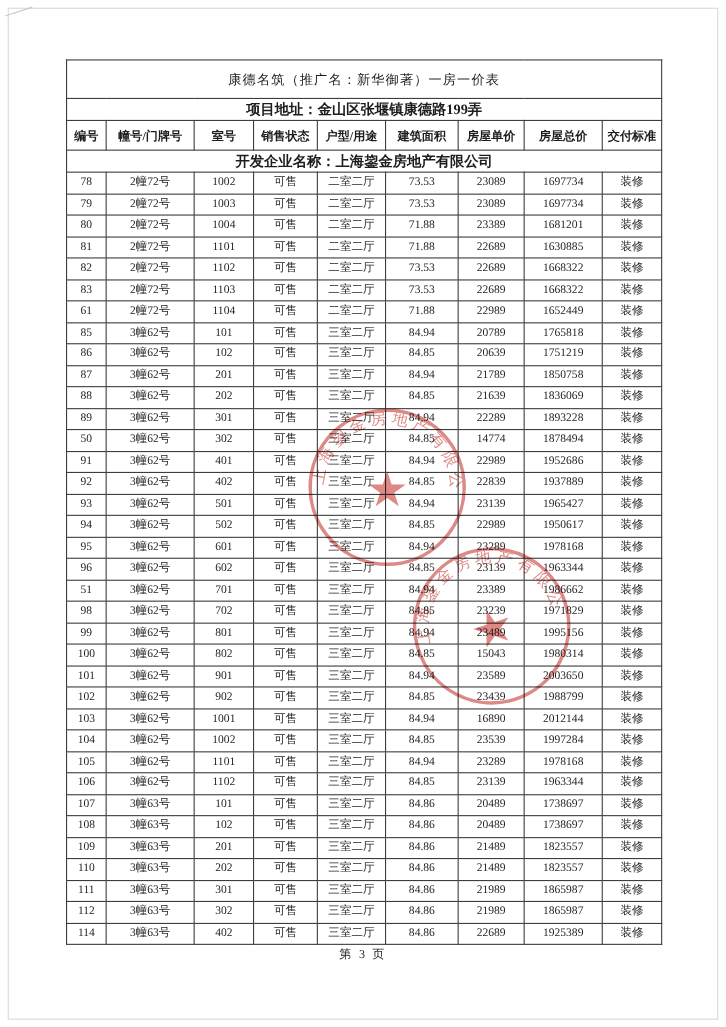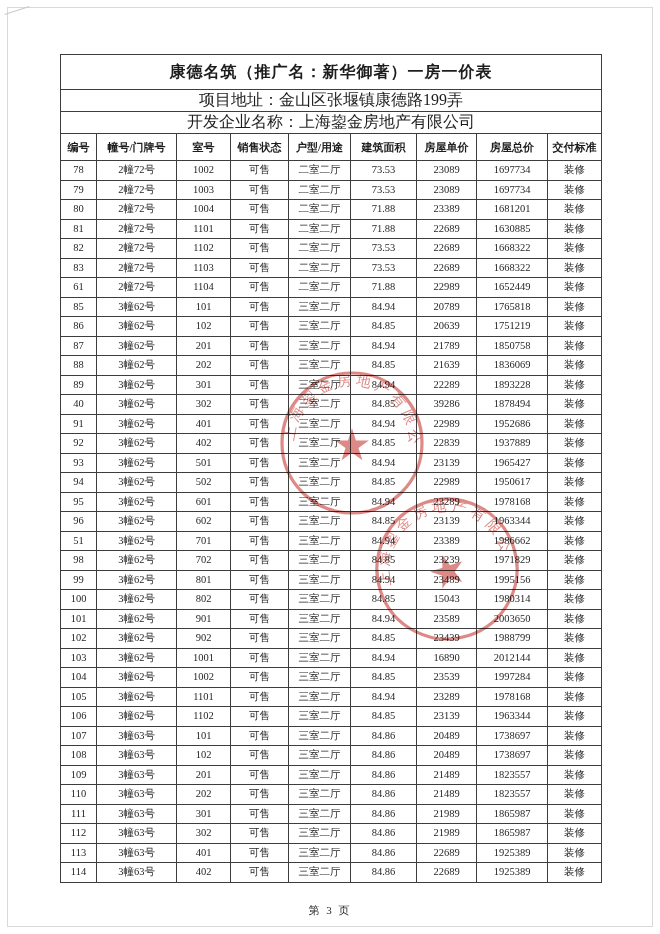--- a/index.html
+++ b/index.html
@@ -28,36 +28,36 @@
   }
   th,td{
     border:1px solid #3d3d3d;
     text-align:center;
     vertical-align:middle;
     padding:0;
     overflow:hidden;
     white-space:nowrap;
   }
   .title-cell{
-    font-size:16px;font-weight:bold;height:34px;letter-spacing:1px;
+    font-size:12px;font-weight:normal;height:34px;letter-spacing:1px;
   }
   .info-cell{
-    font-size:16px;height:19px;font-weight:normal;
+    font-size:13px;height:19px;font-weight:bold;
   }
   .col-head{
     font-size:11px;font-weight:bold;height:26px;
   }
   tbody td{
     font-size:10.5px;height:18.5px;line-height:18.5px;color:#262626;
   }
   col.w1{width:36px}  col.w2{width:80px}  col.w3{width:54px}
   col.w4{width:58px}  col.w5{width:62px}  col.w6{width:66px}
   col.w7{width:60px}  col.w8{width:71px}  col.w9{width:54px}
   .footer{
-    position:absolute;left:0;right:0;top:903px;
+    position:absolute;left:0;right:0;top:860px;
     text-align:center;font-size:11px;color:#2a2a2a;letter-spacing:2px;
   }
   .stamp{
     position:absolute;width:150px;height:150px;
     mix-blend-mode:multiply;opacity:0.62;
     pointer-events:none;
   }
   .stamp-1{left:277px;top:368px;}
   .stamp-2{left:372px;top:494px;transform:rotate(-18deg);}
   .seal-ring{fill:none;stroke:#c8423c;stroke-width:3.2;}
@@ -84,33 +84,33 @@
         <col class="w9">
     </colgroup>
     <thead>
       <tr>
         <th class="title-cell" colspan="9">康德名筑（推广名：新华御著）一房一价表</th>
       </tr>
       <tr>
         <th class="info-cell" colspan="9">项目地址：金山区张堰镇康德路199弄</th>
       </tr>
       <tr>
-        <th class="info-cell" colspan="9">开发企业名称：上海鋆金房地产有限公司</th>
-      </tr>
-      <tr>
           <th class="col-head">编号</th>
           <th class="col-head">幢号/门牌号</th>
           <th class="col-head">室号</th>
           <th class="col-head">销售状态</th>
           <th class="col-head">户型/用途</th>
           <th class="col-head">建筑面积</th>
           <th class="col-head">房屋单价</th>
           <th class="col-head">房屋总价</th>
           <th class="col-head">交付标准</th>
         </tr>
+      <tr>
+        <th class="info-cell" colspan="9">开发企业名称：上海鋆金房地产有限公司</th>
+      </tr>
     </thead>
     <tbody>
         <tr>
           <td>78</td>
           <td>2幢72号</td>
           <td>1002</td>
           <td>可售</td>
           <td>二室二厅</td>
           <td>73.53</td>
           <td>23089</td>
@@ -232,27 +232,27 @@
           <td>3幢62号</td>
           <td>301</td>
           <td>可售</td>
           <td>三室二厅</td>
           <td>84.94</td>
           <td>22289</td>
           <td>1893228</td>
           <td>装修</td>
         </tr>
         <tr>
-          <td>40</td>
+          <td>50</td>
           <td>3幢62号</td>
           <td>302</td>
           <td>可售</td>
           <td>三室二厅</td>
           <td>84.85</td>
-          <td>39286</td>
+          <td>14774</td>
           <td>1878494</td>
           <td>装修</td>
         </tr>
         <tr>
           <td>91</td>
           <td>3幢62号</td>
           <td>401</td>
           <td>可售</td>
           <td>三室二厅</td>
           <td>84.94</td>
@@ -482,31 +482,20 @@
         </tr>
         <tr>
           <td>112</td>
           <td>3幢63号</td>
           <td>302</td>
           <td>可售</td>
           <td>三室二厅</td>
           <td>84.86</td>
           <td>21989</td>
           <td>1865987</td>
-          <td>装修</td>
-        </tr>
-        <tr>
-          <td>113</td>
-          <td>3幢63号</td>
-          <td>401</td>
-          <td>可售</td>
-          <td>三室二厅</td>
-          <td>84.86</td>
-          <td>22689</td>
-          <td>1925389</td>
           <td>装修</td>
         </tr>
         <tr>
           <td>114</td>
           <td>3幢63号</td>
           <td>402</td>
           <td>可售</td>
           <td>三室二厅</td>
           <td>84.86</td>
           <td>22689</td>

